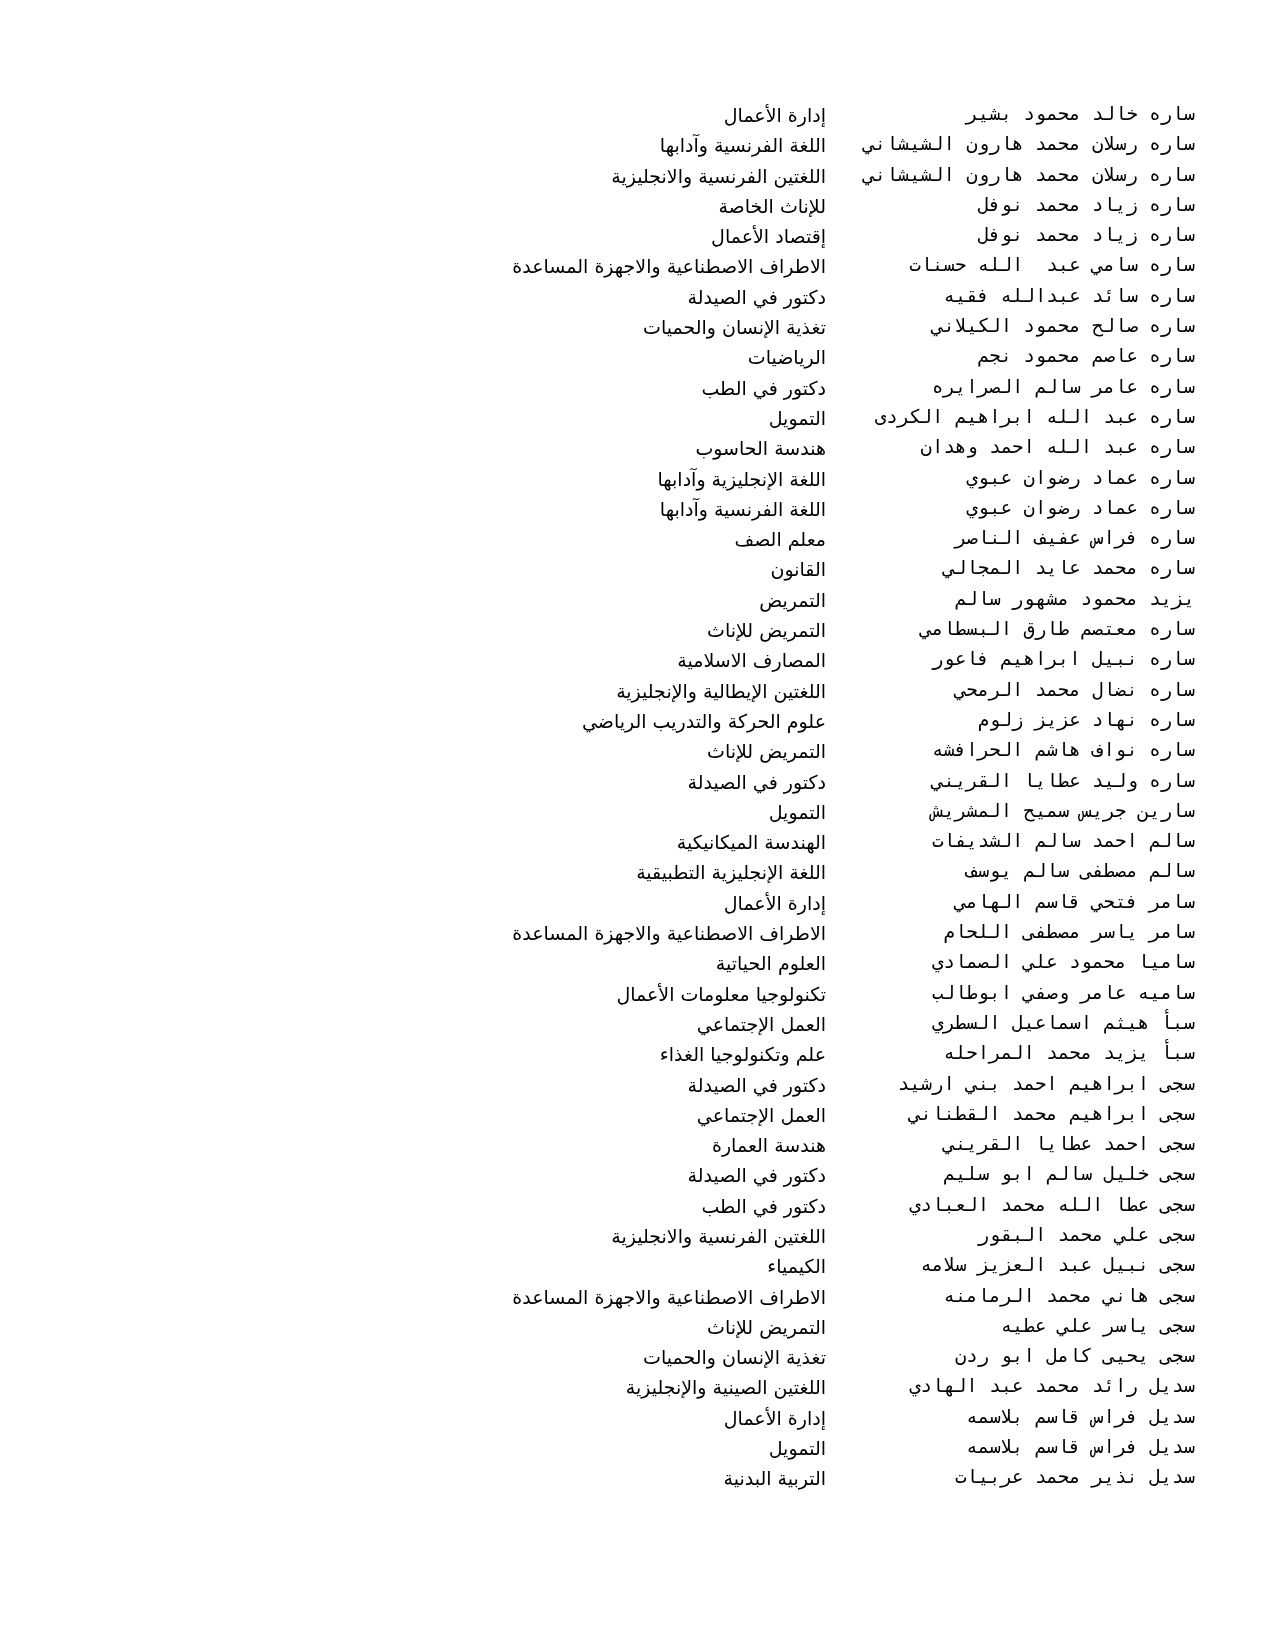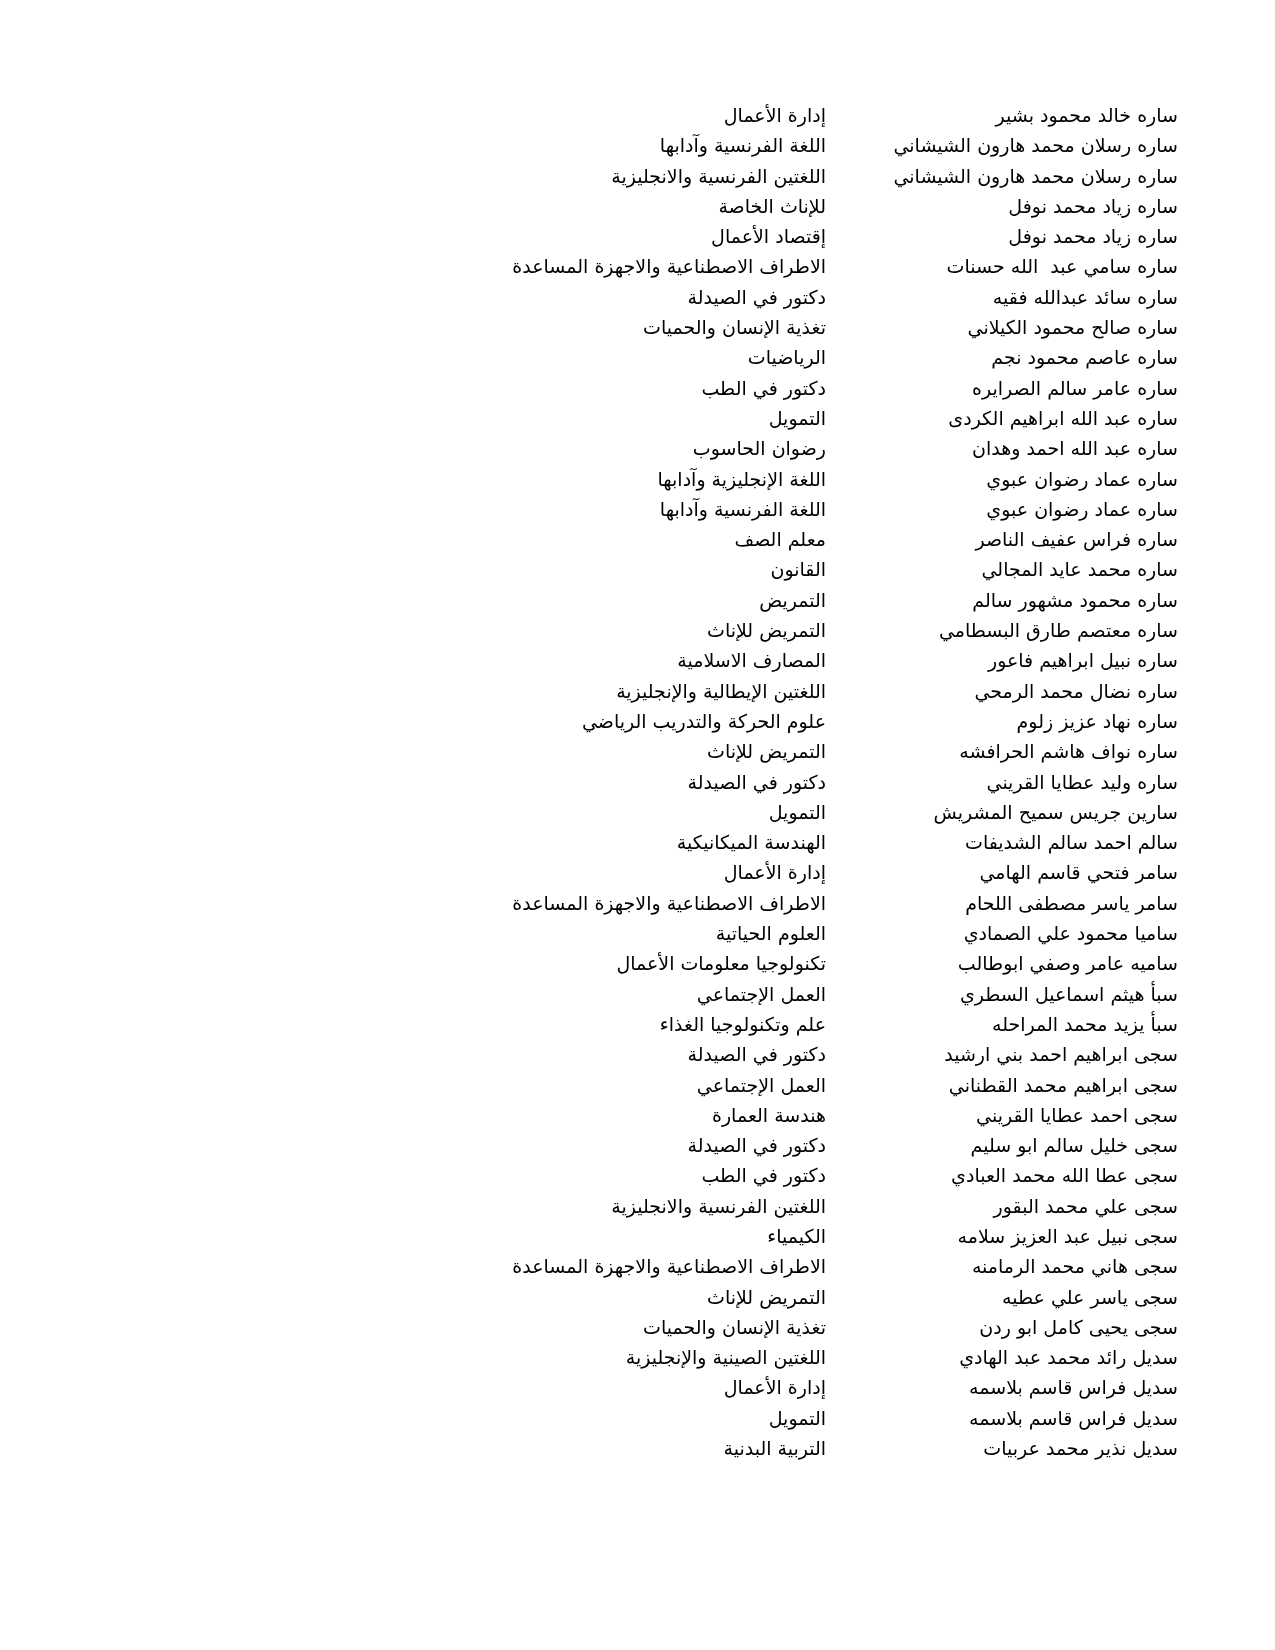--- a/index.html
+++ b/index.html
@@ -33,21 +33,21 @@
   .cell {
     position: absolute;
     top: 0;
     direction: rtl;
     unicode-bidi: plaintext;
     font-size: 19px;
     line-height: 30.3px;
     white-space: pre;
     color: #000000;
   }
-  .name  { right: 97px;  }   
+  .name  { right: 80px; font-family: Liberation Mono, monospace;  }   
   .major { right: 449px; }   
 </style>
 </head>
 <body>
 
 <main id="page">
   <div id="rows">
   <div class="row">
     <span class="cell major">إدارة الأعمال</span>
     <span class="cell name">ساره خالد محمود بشير</span>
@@ -97,21 +97,21 @@
     <span class="cell major">دكتور في الطب</span>
     <span class="cell name">ساره عامر سالم الصرايره</span>
   </div>
 
   <div class="row">
     <span class="cell major">التمويل</span>
     <span class="cell name">ساره عبد الله ابراهيم الكردى</span>
   </div>
 
   <div class="row">
-    <span class="cell major">رضوان الحاسوب</span>
+    <span class="cell major">هندسة الحاسوب</span>
     <span class="cell name">ساره عبد الله احمد وهدان</span>
   </div>
 
   <div class="row">
     <span class="cell major">اللغة الإنجليزية وآدابها</span>
     <span class="cell name">ساره عماد رضوان عبوي</span>
   </div>
 
   <div class="row">
     <span class="cell major">اللغة الفرنسية وآدابها</span>
@@ -123,21 +123,21 @@
     <span class="cell name">ساره فراس عفيف الناصر</span>
   </div>
 
   <div class="row">
     <span class="cell major">القانون</span>
     <span class="cell name">ساره محمد عايد المجالي</span>
   </div>
 
   <div class="row">
     <span class="cell major">التمريض</span>
-    <span class="cell name">ساره محمود مشهور سالم</span>
+    <span class="cell name">يزيد محمود مشهور سالم</span>
   </div>
 
   <div class="row">
     <span class="cell major">التمريض للإناث</span>
     <span class="cell name">ساره معتصم طارق البسطامي</span>
   </div>
 
   <div class="row">
     <span class="cell major">المصارف الاسلامية</span>
     <span class="cell name">ساره نبيل ابراهيم فاعور</span>
@@ -166,20 +166,24 @@
   <div class="row">
     <span class="cell major">التمويل</span>
     <span class="cell name">سارين جريس سميح المشريش</span>
   </div>
 
   <div class="row">
     <span class="cell major">الهندسة الميكانيكية</span>
     <span class="cell name">سالم احمد سالم الشديفات</span>
   </div>
 
+  <div class="row">
+    <span class="cell major">اللغة الإنجليزية التطبيقية</span>
+    <span class="cell name">سالم مصطفى سالم يوسف</span>
+  </div>
 
   <div class="row">
     <span class="cell major">إدارة الأعمال</span>
     <span class="cell name">سامر فتحي قاسم الهامي</span>
   </div>
 
   <div class="row">
     <span class="cell major">الاطراف الاصطناعية والاجهزة المساعدة</span>
     <span class="cell name">سامر ياسر مصطفى اللحام</span>
   </div>

